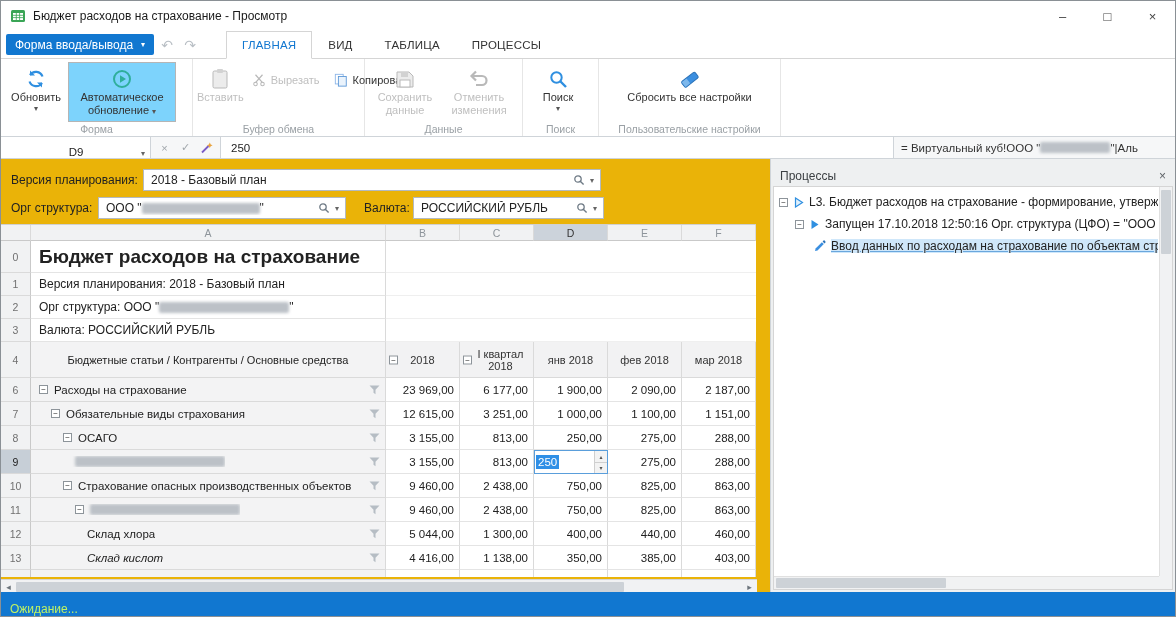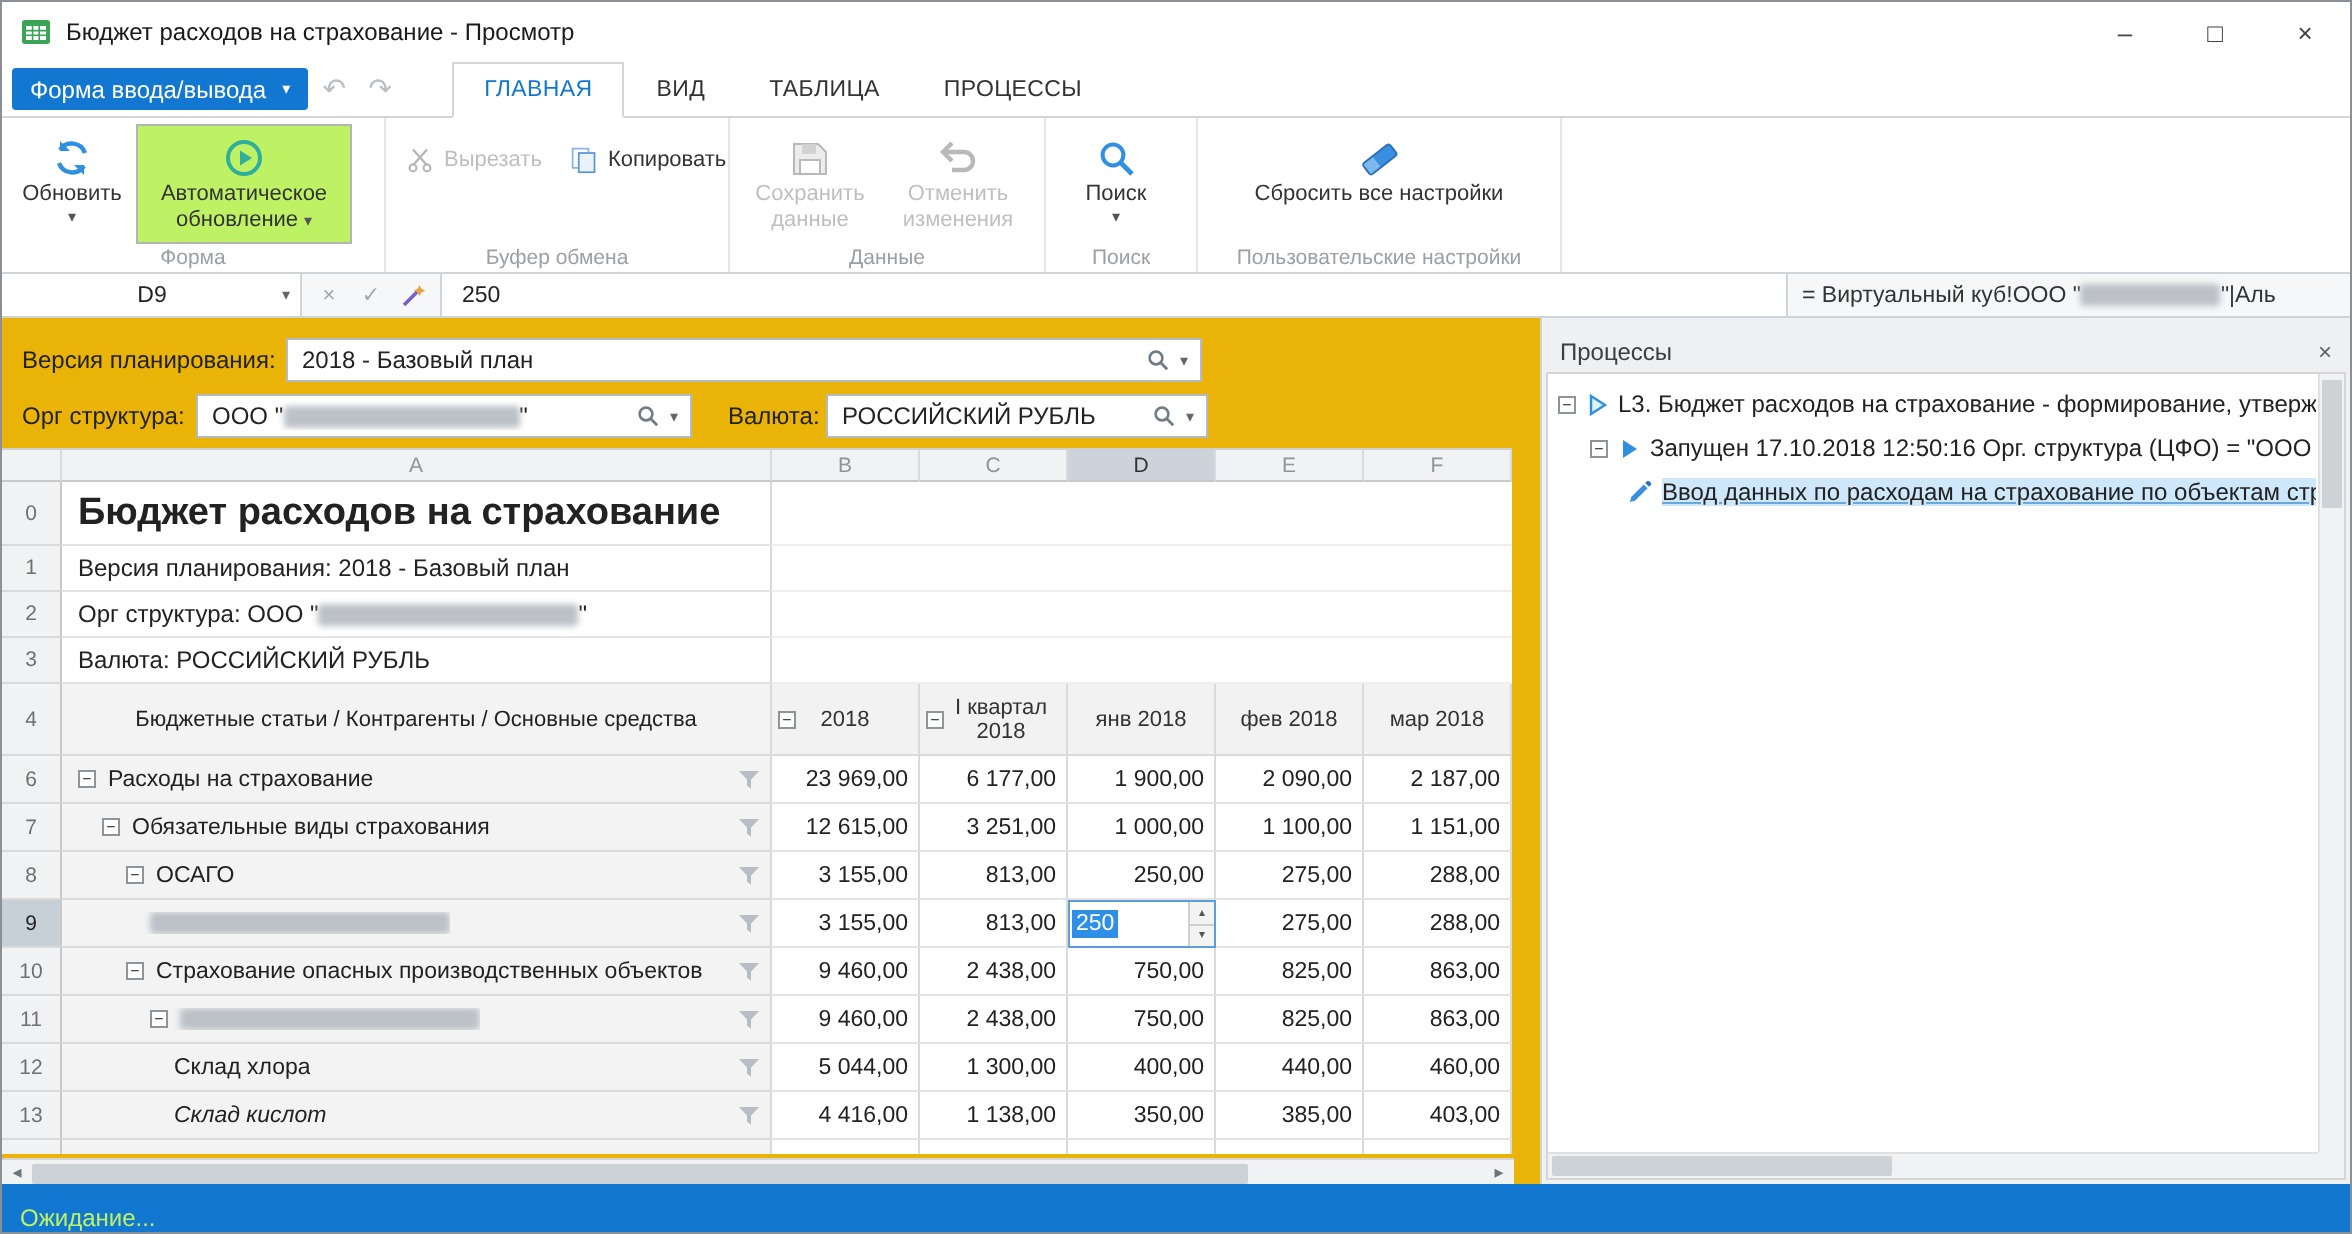--- a/index.html
+++ b/index.html
@@ -23,33 +23,33 @@
   .tab.active{background:#fff;border-color:#d5d5d5;border-bottom-color:#fff;color:#1177d0;margin-bottom:-1px;position:relative;z-index:3;height:28px}
 
   
   .ribbon{height:79px;flex:0 0 auto;background:#fff;border-top:1px solid #d5d5d5;border-bottom:1px solid #cfd4d9;display:flex}
   .rgroup{position:relative;border-right:1px solid #e6e6e6;padding:3px 3px 15px 3px}
   .glabel{position:absolute;bottom:1px;left:0;right:0;text-align:center;font-size:10.5px;color:#9aa0a5;white-space:nowrap;overflow:hidden}
   .gbtns{display:flex;align-items:flex-start}
   .bigbtn{width:64px;height:60px;display:flex;flex-direction:column;align-items:center;padding-top:3px;border:1px solid transparent}
   .bigbtn.wide{width:108px}
   .bigbtn.xwide{width:150px}
-  .bigbtn.toggled{border-color:#b5b5b5;background:#bef264}
+  .bigbtn.toggled{border-color:#b5b5b5;background:#7dd3fc}
   .bicon{height:25px;display:flex;align-items:center;justify-content:center}
   .blabel{font-size:11px;line-height:13px;text-align:center;color:#333}
   .bigbtn.disabled .blabel{color:#bfbfbf}
   .ddunder{font-size:8px;color:#555;margin-top:1px;line-height:8px}
   .ddinline{font-size:8px;color:#555;margin-left:3px}
   .smallcol{display:flex;flex-direction:row;padding-top:6px}
   .smallbtn{display:flex;align-items:center;gap:5px;height:23px;padding:0 7px;font-size:11px;color:#333}
   .smallbtn.disabled{color:#bfbfbf}
 
   
   .formulabar{height:22px;flex:0 0 auto;background:#f6f7f8;border-bottom:1px solid #cfd4d9;display:flex;align-items:stretch}
-  .cellref{width:150px;background:#fff;border-right:1px solid #cfd4d9;display:flex;align-items:center;padding:0 5px 0 10px}
+  .cellref{width:150px;background:#fff;border-right:1px solid #cfd4d9;display:flex;align-items:flex-end;padding:0 5px 0 10px}
   .cellref .txt{flex:1;text-align:center;font-size:11.5px}
   .cellref .dd{font-size:8px;color:#666}
   .fbicons{display:flex;align-items:center;border-right:1px solid #cfd4d9;padding:0 3px;background:#f6f7f8}
   .fbicon{width:21px;text-align:center;color:#a0a6ab;font-size:11px}
   .fbvalue{flex:1;background:#fff;display:flex;align-items:center;padding-left:10px;font-size:11.5px;border-right:1px solid #cfd4d9}
   .fbexpr{width:281px;display:flex;align-items:center;padding:0 7px;font-size:11.5px;color:#333;white-space:nowrap;overflow:hidden}
 
   
   .content{flex:1;display:flex;min-height:0;background:#eef0f1}
   .sheetarea{width:770px;flex:0 0 770px;background:#eab308;position:relative;border-right:1px solid #cfd4d9;overflow:hidden}
@@ -172,20 +172,29 @@
               </svg>
           </span>
           <span class="blabel"><span>Автоматическое обновление</span><span class="ddinline">▾</span></span>
         </div>
       </div>
       <div class="glabel">Форма</div>
     </div>
 
     <div class="rgroup" style="width:172px">
       <div class="gbtns">
+        <div class="bigbtn disabled">
+          <span class="bicon">
+            <svg width="20" height="22">
+                <rect x="3" y="3" width="14" height="17" rx="1.5" fill="#ececec" stroke="#b9b9b9"></rect>
+                <rect x="7" y="1" width="6" height="4" rx="1" fill="#d2d2d2"></rect>
+              </svg>
+          </span>
+          <span class="blabel">Вставить</span>
+        </div>
         <div class="smallcol">
           <div class="smallbtn disabled">
             <span style="display:flex">
               <svg width="14" height="14" viewBox="0 0 16 16">
                   <path d="M4 2 L12 11 M12 2 L4 11" stroke="#b9b9b9" stroke-width="1.4" fill="none"></path>
                   <circle cx="4" cy="12.5" r="2" fill="none" stroke="#b9b9b9" stroke-width="1.2"></circle>
                   <circle cx="12" cy="12.5" r="2" fill="none" stroke="#b9b9b9" stroke-width="1.2"></circle>
                 </svg>
             </span>
             <span>Вырезать</span>

